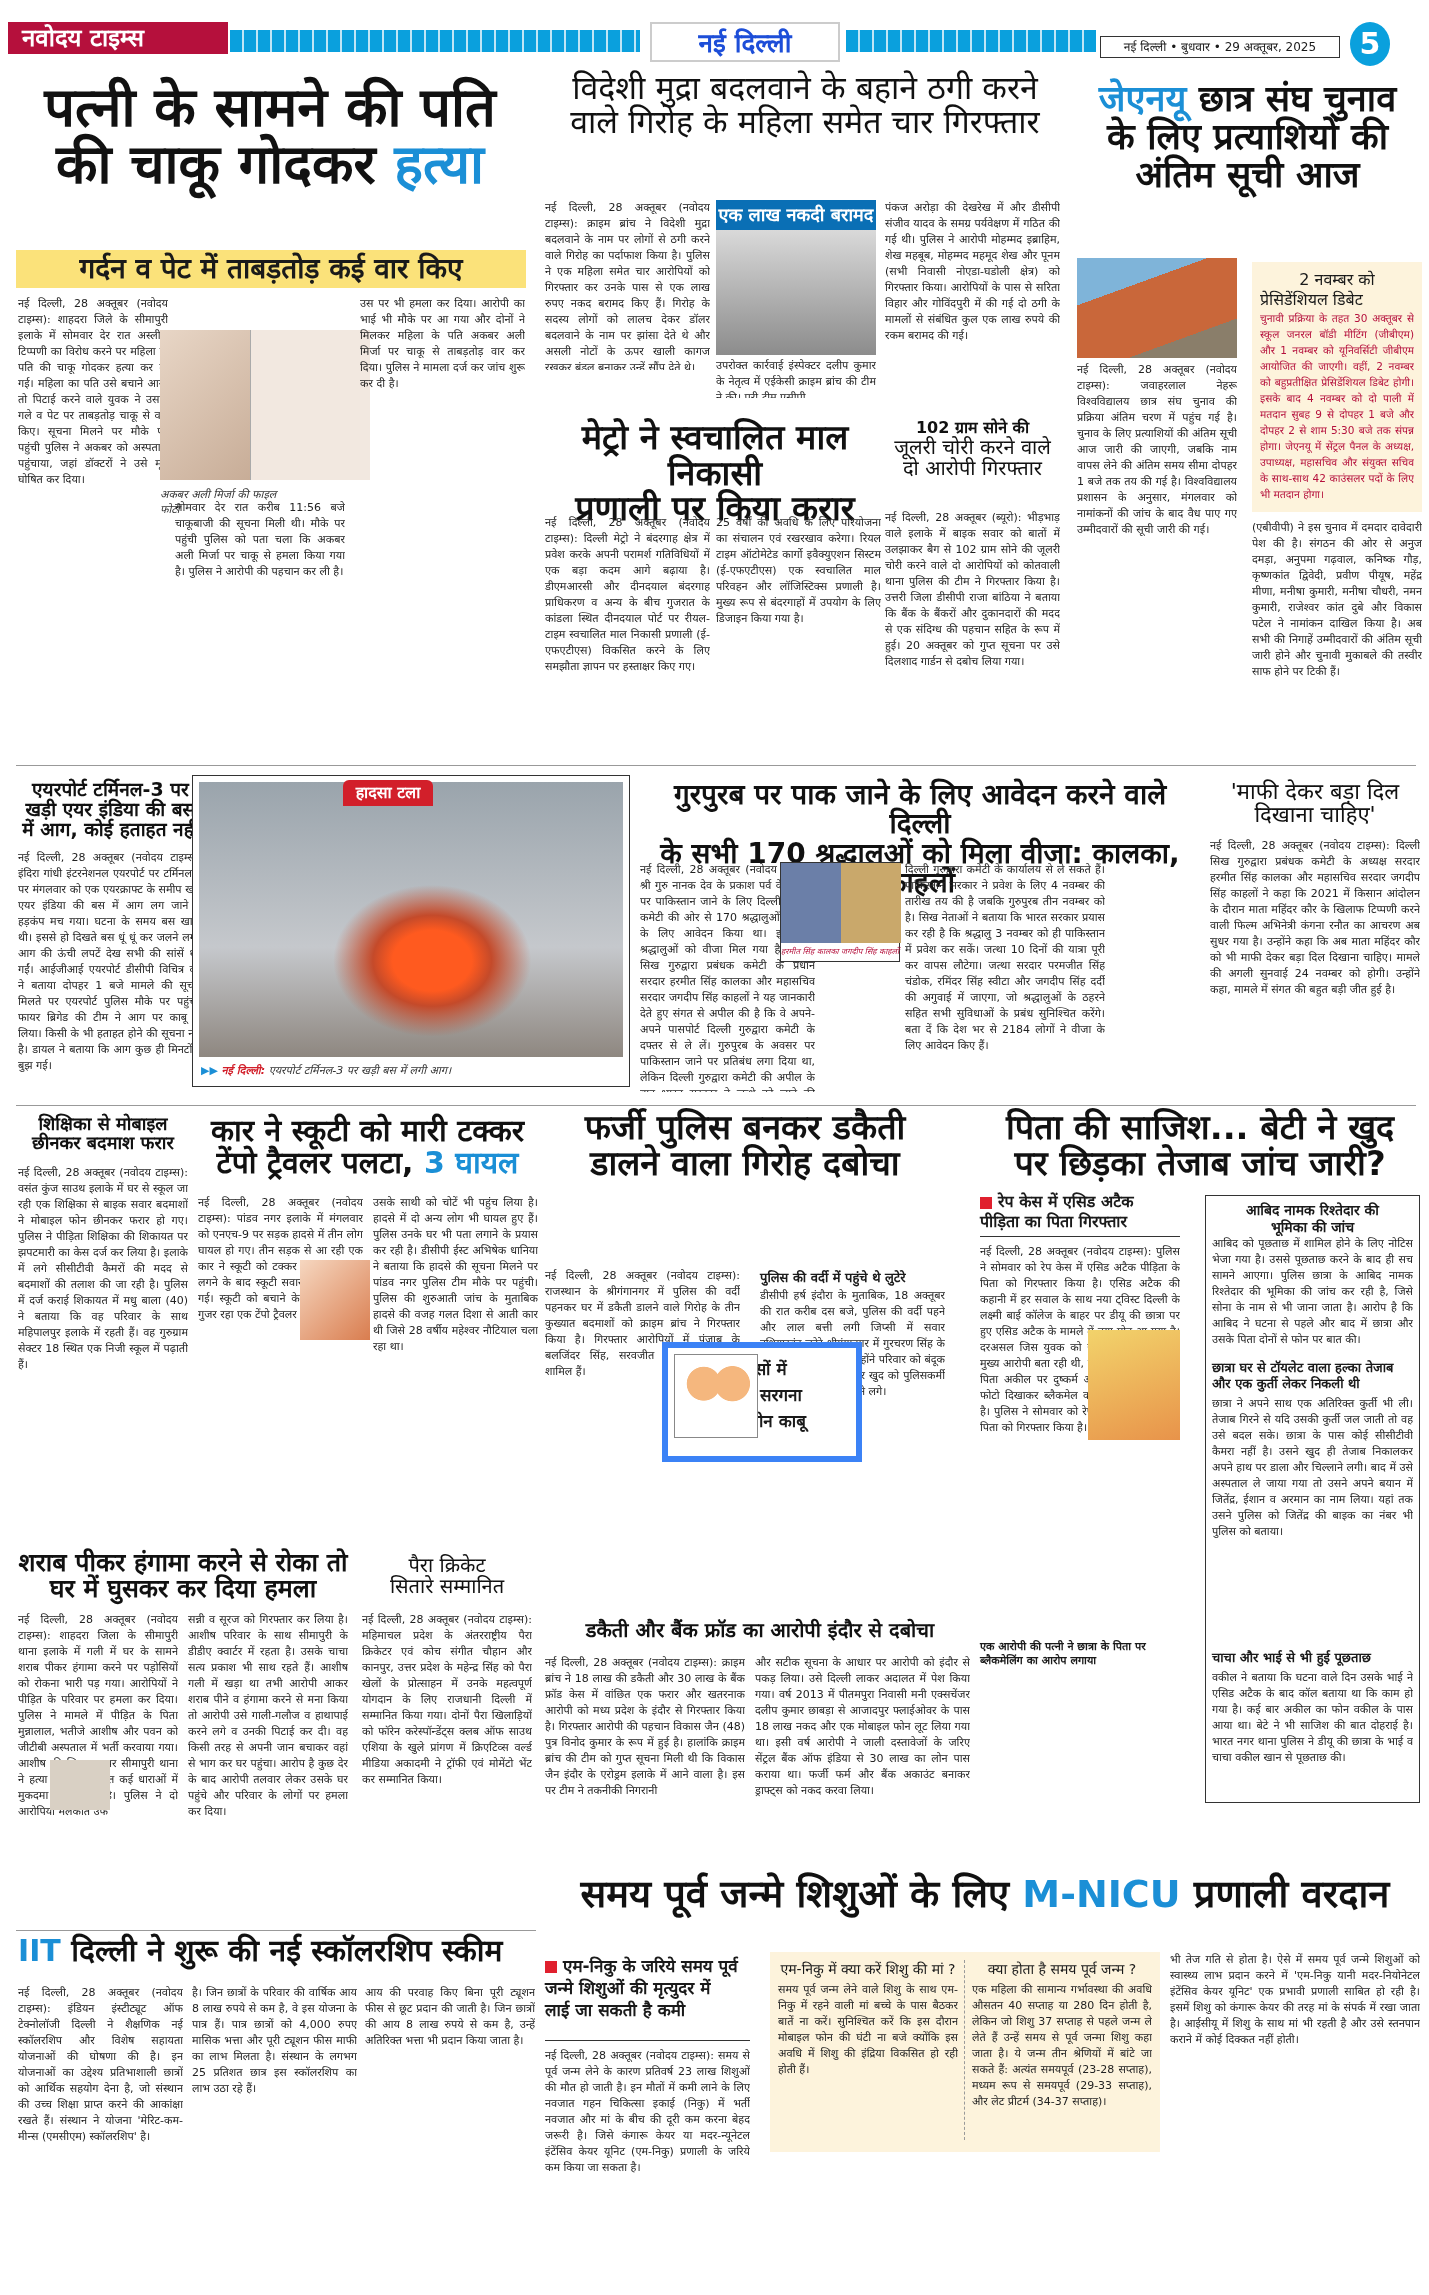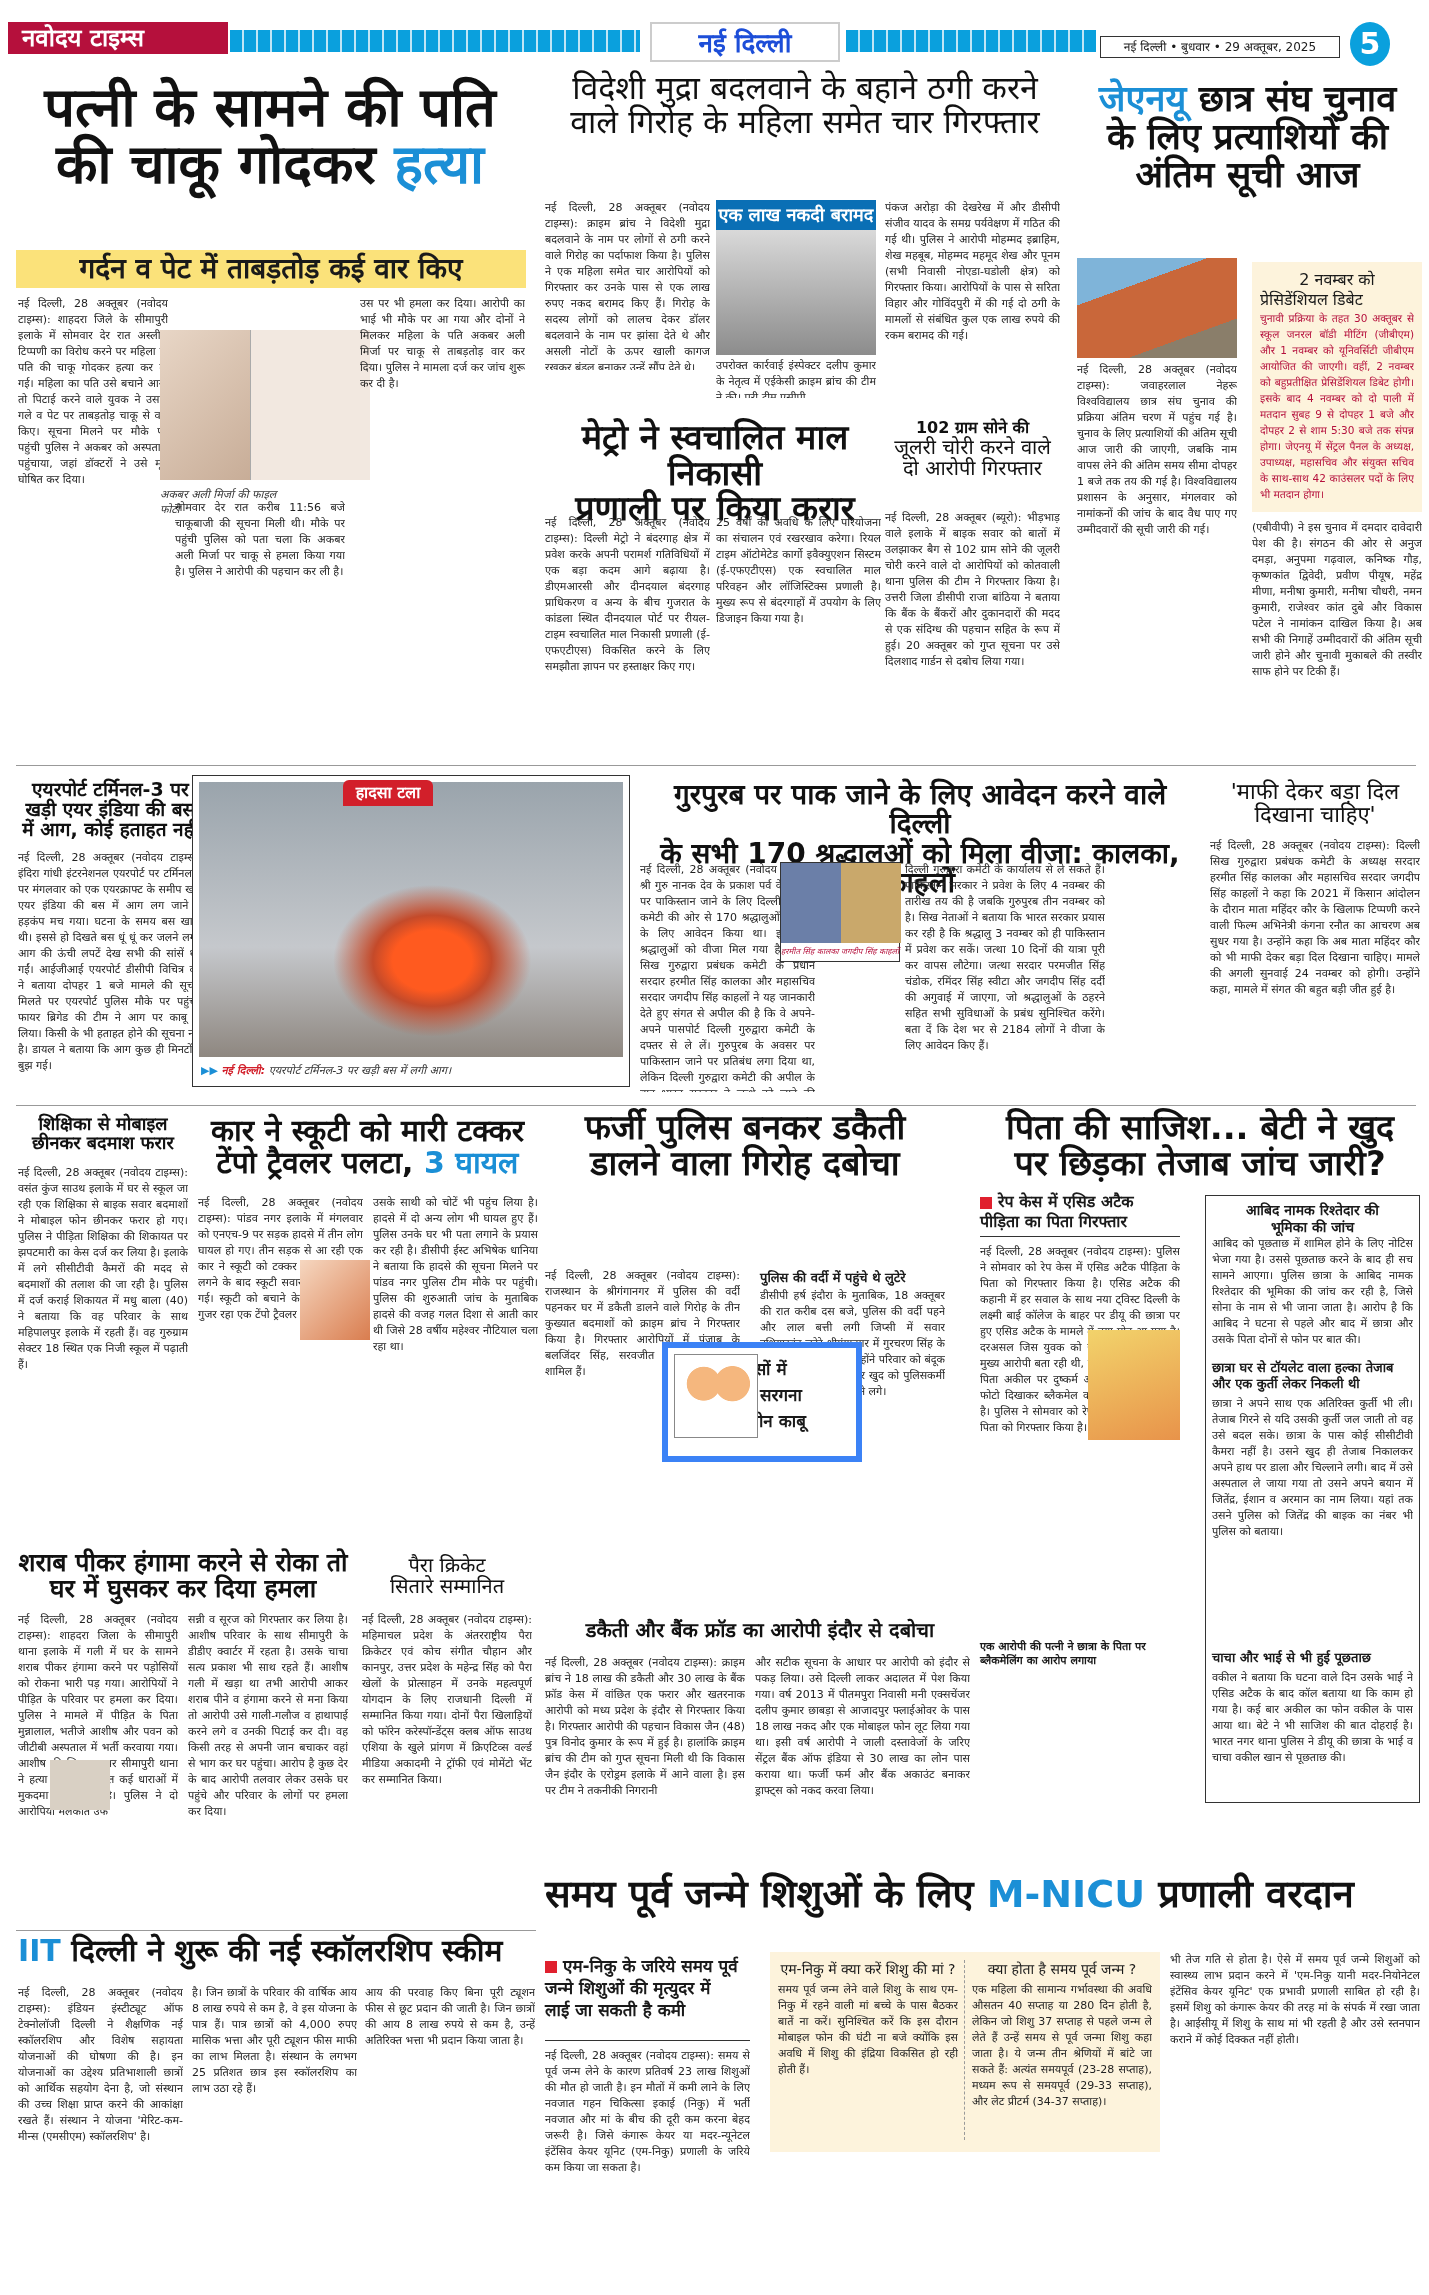--- a/index.html
+++ b/index.html
@@ -202,21 +202,21 @@
 
 <div class="hr" style="left:16px;top:1930px;width:520px"></div>
 
 <div class="abs" style="left:18px;top:1935px;width:520px">
   <div class="h-xl" style="font-size:30px"><span class="blue">IIT</span> <span>दिल्ली ने शुरू की नई स्कॉलरशिप स्कीम</span></div>
 </div>
 <div class="col body-text" style="left:18px;top:1985px;width:165px;height:295px">नई दिल्ली, 28 अक्तूबर (नवोदय टाइम्स): इंडियन इंस्टीट्यूट ऑफ टेक्नोलॉजी दिल्ली ने शैक्षणिक नई स्कॉलरशिप और विशेष सहायता योजनाओं की घोषणा की है। इन योजनाओं का उद्देश्य प्रतिभाशाली छात्रों को आर्थिक सहयोग देना है, जो संस्थान की उच्च शिक्षा प्राप्त करने की आकांक्षा रखते हैं। संस्थान ने योजना 'मेरिट-कम-मीन्स (एमसीएम) स्कॉलरशिप' है।</div>
 <div class="col body-text" style="left:192px;top:1985px;width:165px;height:295px">है। जिन छात्रों के परिवार की वार्षिक आय 8 लाख रुपये से कम है, वे इस योजना के पात्र हैं। पात्र छात्रों को 4,000 रुपए मासिक भत्ता और पूरी ट्यूशन फीस माफी का लाभ मिलता है। संस्थान के लगभग 25 प्रतिशत छात्र इस स्कॉलरशिप का लाभ उठा रहे हैं।</div>
 <div class="col body-text" style="left:365px;top:1985px;width:170px;height:295px">आय की परवाह किए बिना पूरी ट्यूशन फीस से छूट प्रदान की जाती है। जिन छात्रों की आय 8 लाख रुपये से कम है, उन्हें अतिरिक्त भत्ता भी प्रदान किया जाता है।</div>
 
-<div class="abs" style="left:545px;top:1875px;width:880px;">
+<div class="abs" style="left:545px;top:1875px;width:880px;text-align:center">
   <div class="h-xl" style="font-size:38px"><span>समय पूर्व जन्मे शिशुओं के लिए</span> <span class="blue">M-NICU</span> <span>प्रणाली वरदान</span></div>
 </div>
 <div class="abs" style="left:545px;top:1955px;width:210px;font-size:17px;font-weight:bold;line-height:22px">
   <div><span class="sqbullet"></span><span>एम-निकु के जरिये समय पूर्व</span></div>
   <div>जन्मे शिशुओं की मृत्युदर में</div>
   <div>लाई जा सकती है कमी</div>
 </div>
 <div class="hr" style="left:545px;top:2040px;width:205px;background:#333"></div>
 <div class="col body-text" style="left:545px;top:2048px;width:205px;height:235px">नई दिल्ली, 28 अक्तूबर (नवोदय टाइम्स): समय से पूर्व जन्म लेने के कारण प्रतिवर्ष 23 लाख शिशुओं की मौत हो जाती है। इन मौतों में कमी लाने के लिए नवजात गहन चिकित्सा इकाई (निकु) में भर्ती नवजात और मां के बीच की दूरी कम करना बेहद जरूरी है। जिसे कंगारू केयर या मदर-न्यूनेटल इंटेंसिव केयर यूनिट (एम-निकु) प्रणाली के जरिये कम किया जा सकता है।</div>
 <div class="sidebox" style="left:770px;top:1952px;width:390px;height:200px">

